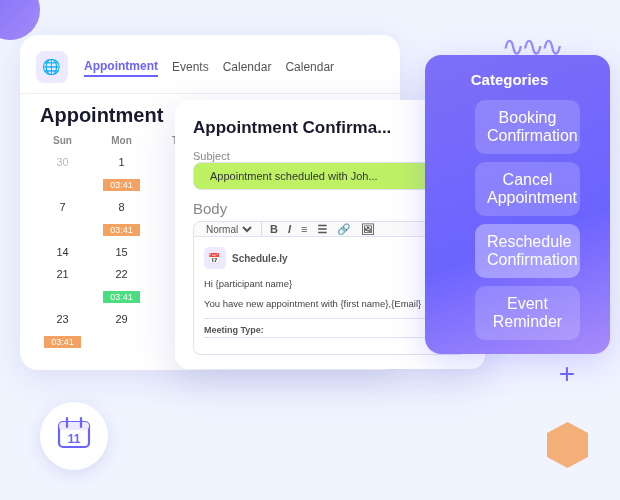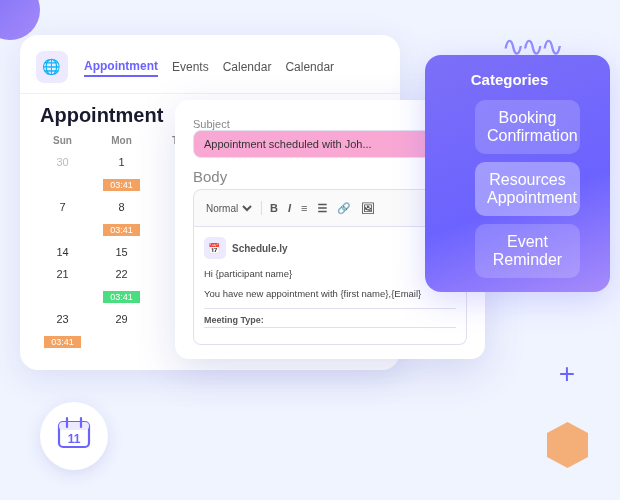--- a/index.html
+++ b/index.html
@@ -187,38 +187,38 @@
     }
     .field-label {
       font-size: 11px;
       color: #888;
       margin-bottom: 0;
     }
     .field-input {
       width: 100%;
       border: 1px solid #e0e0f0;
       border-radius: 8px;
-      padding: 7px 10px;
+      padding: 7px 16px;
       font-size: 11px;
       color: #333;
       margin-bottom: 10px;
-      background: #f9a8d4;
+      background: #bef264;
     }
     .body-label {
       font-size: 15px;
       color: #888;
       margin-bottom: 4px;
     }
     .toolbar {
       display: flex;
       align-items: center;
       gap: 6px;
       border: 1px solid #e0e0f0;
       border-radius: 8px 8px 0 0;
-      padding: 11px 8px;
+      padding: 0 8px;
       background: #fafafa;
     }
     .toolbar-select {
       font-size: 10px;
       border: none;
       background: transparent;
       color: #555;
     }
     .toolbar-divider {
       width: 1px;
@@ -429,20 +429,21 @@
       <div class="cal-cell"></div>
       <div class="cal-cell"></div>
       <div class="cal-cell"></div>
       <div class="cal-cell"></div>
       <div class="cal-cell"></div>
     </div>
   </div>
 </div>
 
 <div class="confirm-modal">
+  <div class="confirm-title">Appointment Confirma...</div>
   <div class="field-label">Subject</div>
   <input class="field-input" type="text" value="Appointment scheduled with Joh..." style="">
   <div class="body-label">Body</div>
   <div class="toolbar">
     <select class="toolbar-select">
       <option>Normal</option>
     </select>
     <div class="toolbar-divider"></div>
     <span class="toolbar-btn"><b>B</b></span>
     <span class="toolbar-btn italic">I</span>
@@ -460,21 +461,22 @@
     <div class="email-body-text">You have new appointment with {first name},{Email}</div>
     <div class="email-field-line"></div>
     <div class="email-field-label">Meeting Type:</div>
     <div class="email-field-line"></div>
   </div>
 </div>
 
 <div class="categories-panel">
   <div class="cat-title">Categories</div>
   <div class="cat-item">Booking Confirmation</div>
-  <div class="cat-item active">Resources Appointment</div>
+  <div class="cat-item">Cancel Appointment</div>
+  <div class="cat-item active">Reschedule Confirmation</div>
   <div class="cat-item">Event Reminder</div>
 </div>
 
 <div class="cal-icon-bottom">
   <span class="cal-icon-inner">
     <svg width="36" height="36" viewBox="0 0 36 36">
       <rect x="3" y="7" width="30" height="25" rx="4" fill="none" stroke="#6c63ff" stroke-width="2.2"></rect>
       <rect x="3" y="7" width="30" height="8" rx="4" fill="#ede9fe"></rect>
       <line x1="11" y1="3" x2="11" y2="12" stroke="#6c63ff" stroke-width="2.2" stroke-linecap="round"></line>
       <line x1="25" y1="3" x2="25" y2="12" stroke="#6c63ff" stroke-width="2.2" stroke-linecap="round"></line>

